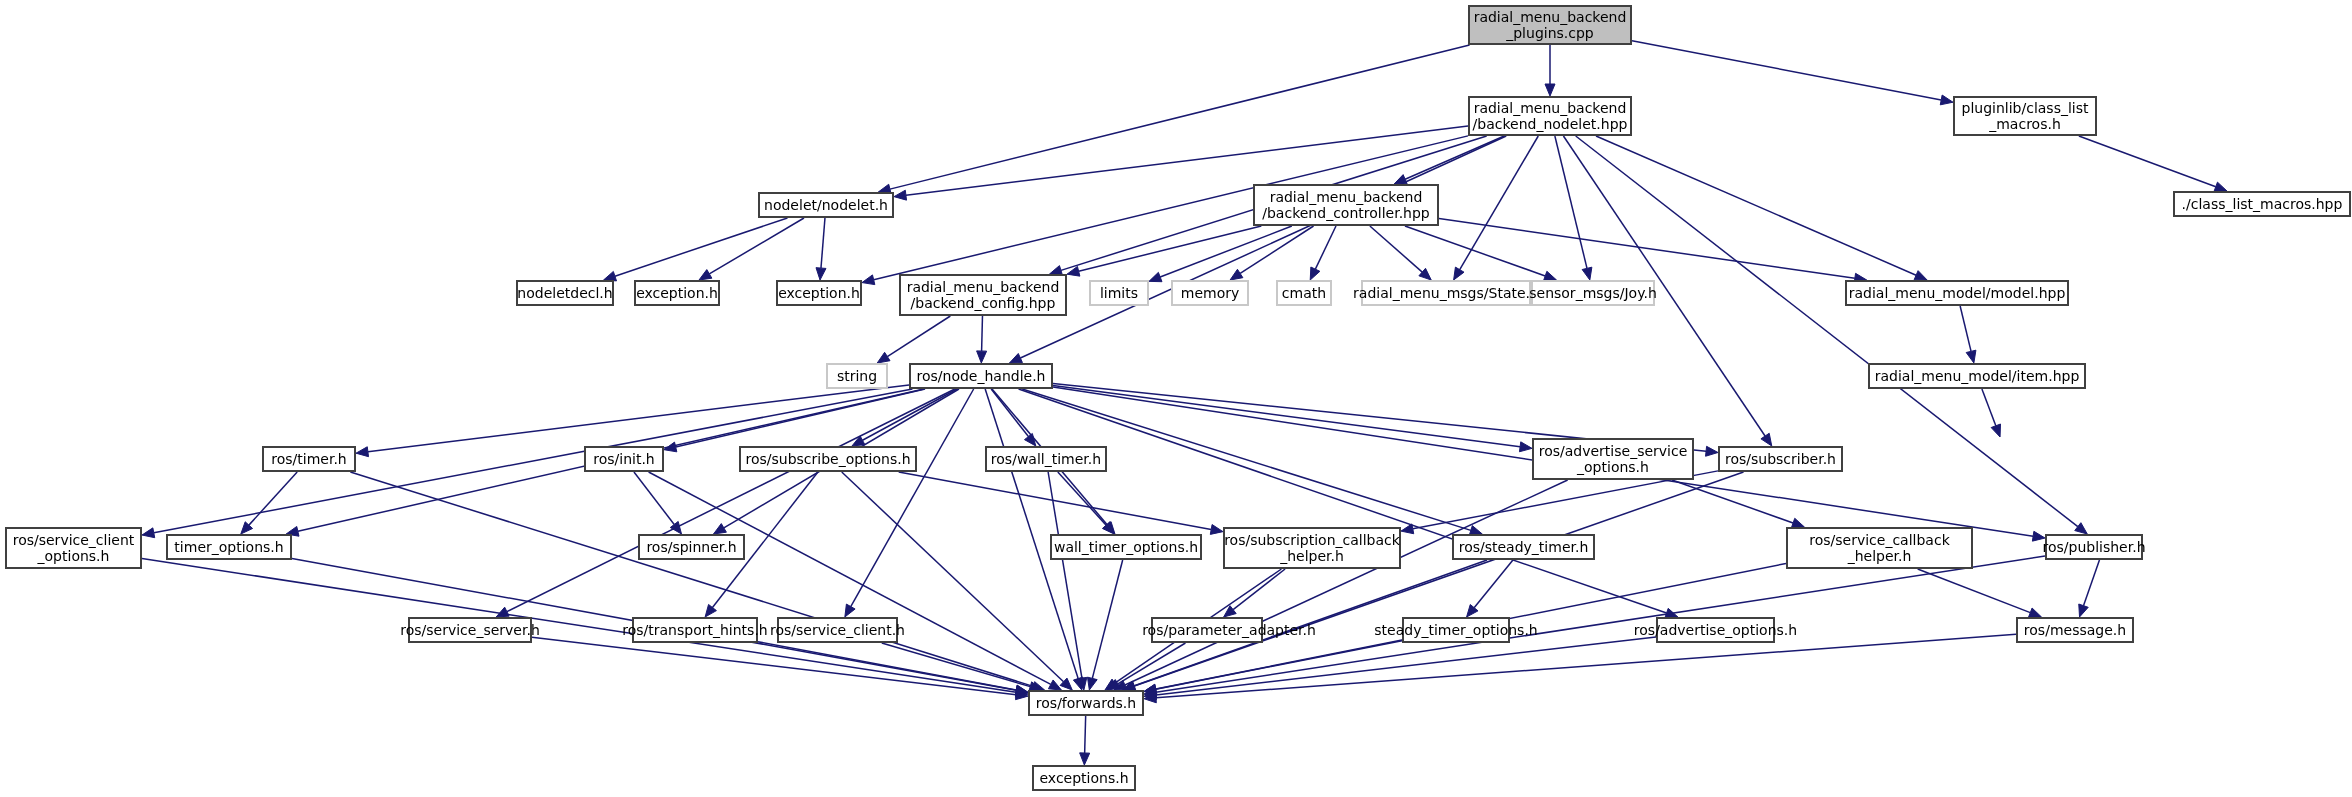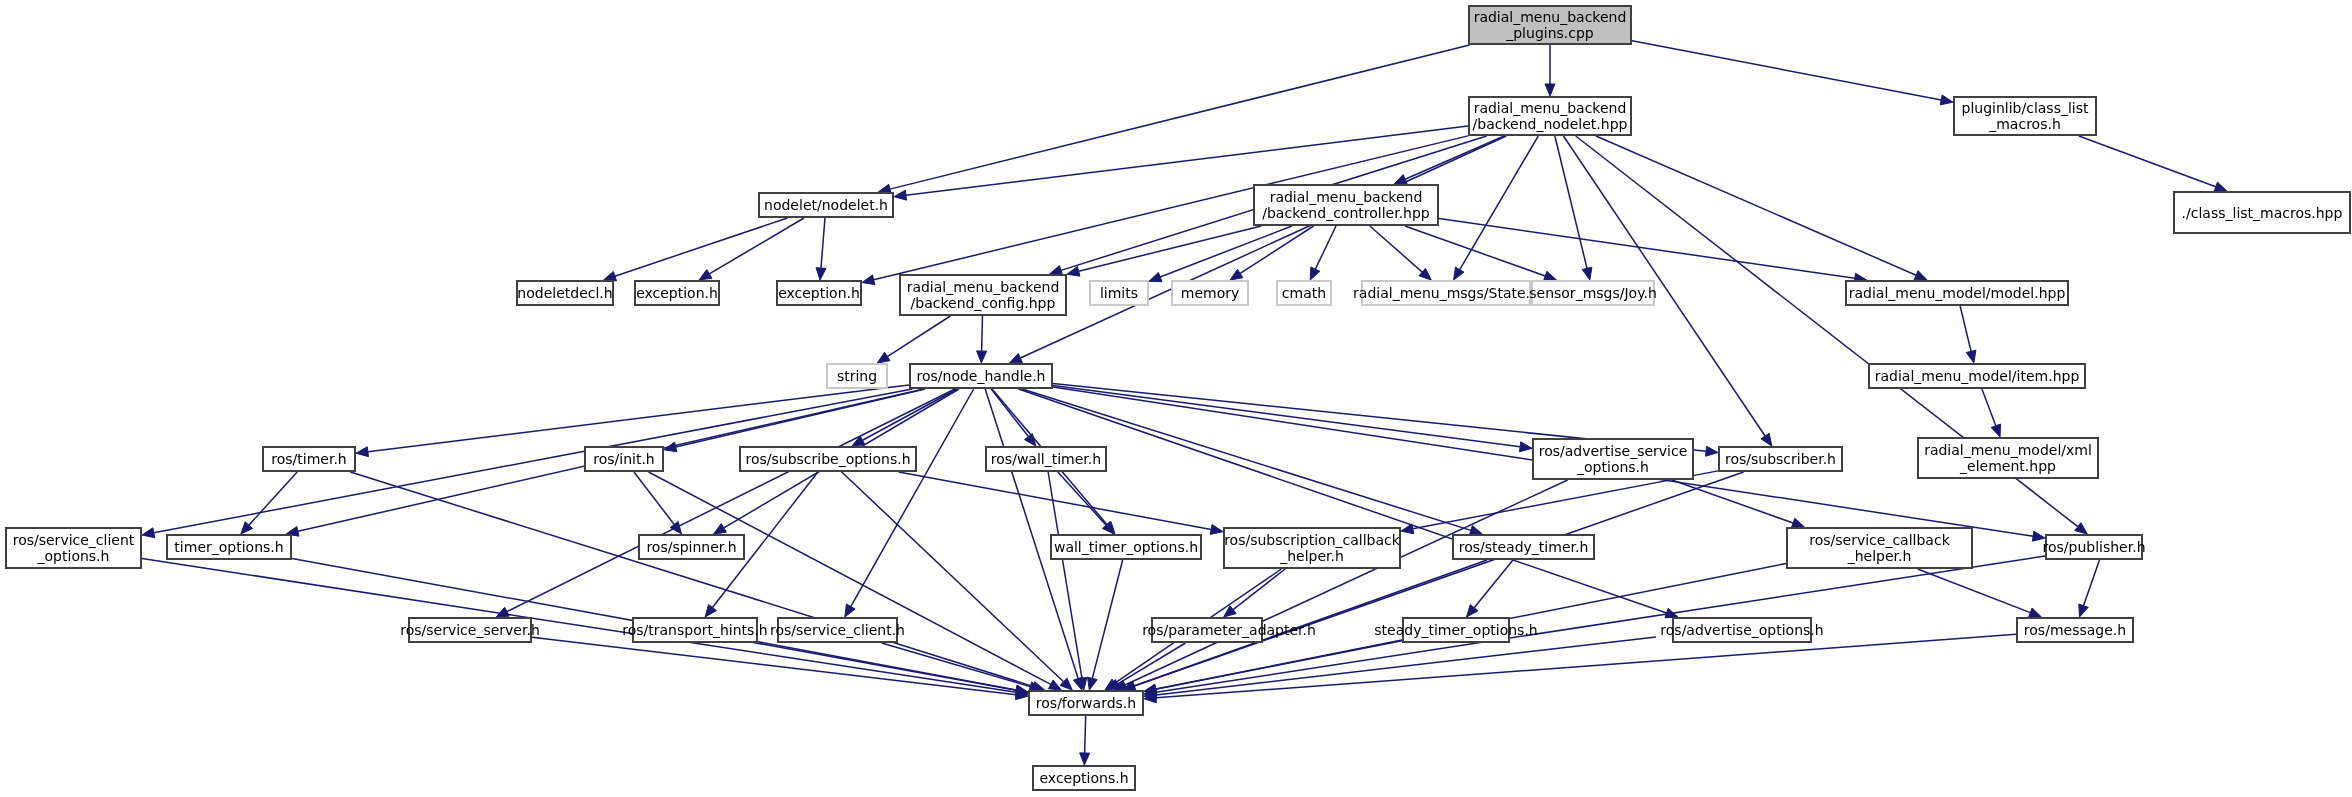--- a/index.html
+++ b/index.html
@@ -171,40 +171,38 @@
       <polygon class="a" points="1144,698.7189079878665 1155.5993853722418,692.8491329507615 1156.3355021523632,702.8220027526802"></polygon>
       <path class="e" d="M1085.6533333333334,716 L1084.6665529495344,753.0042643924587"></path>
       <polygon class="a" points="1084.3466666666666,765 1079.6683297797256,752.8709784412638 1089.6647761193433,753.1375503436536"></polygon>
     </svg>
 <div class="node root" style="left: 1468px; top: 5px; width: 164px; height: 40px;">radial_menu_backend
 _plugins.cpp</div>
     <div class="node" style="left: 1468px; top: 96px; width: 164px; height: 40px;">radial_menu_backend
 /backend_nodelet.hpp</div>
     <div class="node" style="left: 1953px; top: 96px; width: 144px; height: 40px;">pluginlib/class_list
 _macros.h</div>
-    <div class="node" style="left: 2173px; top: 191px; width: 178px; height: 43px;">./class_list_macros.hpp</div>
+    <div class="node" style="left: 2173px; top: 191px; width: 178px; height: 26px;">./class_list_macros.hpp</div>
     <div class="node" style="left: 758px; top: 192px; width: 136px; height: 26px;">nodelet/nodelet.h</div>
     <div class="node" style="left: 1253px; top: 184px; width: 186px; height: 42px;">radial_menu_backend
 /backend_controller.hpp</div>
     <div class="node" style="left: 516px; top: 280px; width: 98px; height: 26px;">nodeletdecl.h</div>
     <div class="node" style="left: 634px; top: 280px; width: 86px; height: 26px;">exception.h</div>
     <div class="node" style="left: 776px; top: 280px; width: 86px; height: 26px;">exception.h</div>
     <div class="node" style="left: 899px; top: 274px; width: 168px; height: 42px;">radial_menu_backend
 /backend_config.hpp</div>
     <div class="node ext" style="left: 1089px; top: 280px; width: 60px; height: 26px;">limits</div>
     <div class="node ext" style="left: 1171px; top: 280px; width: 78px; height: 26px;">memory</div>
     <div class="node ext" style="left: 1276px; top: 280px; width: 56px; height: 26px;">cmath</div>
     <div class="node ext" style="left: 1361px; top: 280px; width: 170px; height: 26px;">radial_menu_msgs/State.h</div>
     <div class="node ext" style="left: 1531px; top: 280px; width: 124px; height: 26px;">sensor_msgs/Joy.h</div>
     <div class="node" style="left: 1845px; top: 280px; width: 224px; height: 26px;">radial_menu_model/model.hpp</div>
     <div class="node ext" style="left: 826px; top: 363px; width: 62px; height: 26px;">string</div>
     <div class="node" style="left: 909px; top: 363px; width: 144px; height: 26px;">ros/node_handle.h</div>
     <div class="node" style="left: 1868px; top: 363px; width: 218px; height: 26px;">radial_menu_model/item.hpp</div>
-    <div class="node" style="left: 1917px; top: 437px; width: 182px; height: 42px;">radial_menu_model/xml
-_element.hpp</div>
     <div class="node" style="left: 262px; top: 446px; width: 94px; height: 26px;">ros/timer.h</div>
     <div class="node" style="left: 584px; top: 446px; width: 80px; height: 26px;">ros/init.h</div>
     <div class="node" style="left: 739px; top: 446px; width: 178px; height: 26px;">ros/subscribe_options.h</div>
     <div class="node" style="left: 985px; top: 446px; width: 122px; height: 26px;">ros/wall_timer.h</div>
     <div class="node" style="left: 1532px; top: 438px; width: 162px; height: 42px;">ros/advertise_service
 _options.h</div>
     <div class="node" style="left: 1718px; top: 446px; width: 125px; height: 26px;">ros/subscriber.h</div>
     <div class="node" style="left: 5px; top: 527px; width: 137px; height: 42px;">ros/service_client
 _options.h</div>
     <div class="node" style="left: 166px; top: 534px; width: 126px; height: 26px;">timer_options.h</div>
@@ -214,17 +212,17 @@
 _helper.h</div>
     <div class="node" style="left: 1452px; top: 534px; width: 143px; height: 26px;">ros/steady_timer.h</div>
     <div class="node" style="left: 1786px; top: 527px; width: 187px; height: 42px;">ros/service_callback
 _helper.h</div>
     <div class="node" style="left: 2045px; top: 534px; width: 98px; height: 26px;">ros/publisher.h</div>
     <div class="node" style="left: 408px; top: 617px; width: 124px; height: 26px;">ros/service_server.h</div>
     <div class="node" style="left: 632px; top: 617px; width: 126px; height: 26px;">ros/transport_hints.h</div>
     <div class="node" style="left: 777px; top: 617px; width: 121px; height: 26px;">ros/service_client.h</div>
     <div class="node" style="left: 1151px; top: 617px; width: 112px; height: 26px; padding-left: 44px;">ros/parameter_adapter.h</div>
     <div class="node" style="left: 1402px; top: 617px; width: 108px; height: 26px;">steady_timer_options.h</div>
-    <div class="node" style="left: 1656px; top: 617px; width: 140px; height: 26px; margin-left: 16px;">ros/advertise_options.h</div>
+    <div class="node" style="left: 1656px; top: 617px; width: 119px; height: 26px;">ros/advertise_options.h</div>
     <div class="node" style="left: 2016px; top: 617px; width: 118px; height: 26px;">ros/message.h</div>
     <div class="node" style="left: 1028px; top: 690px; width: 116px; height: 26px;">ros/forwards.h</div>
     <div class="node" style="left: 1032px; top: 765px; width: 104px; height: 26px;">exceptions.h</div>
   </div>
 
 </body></html>

